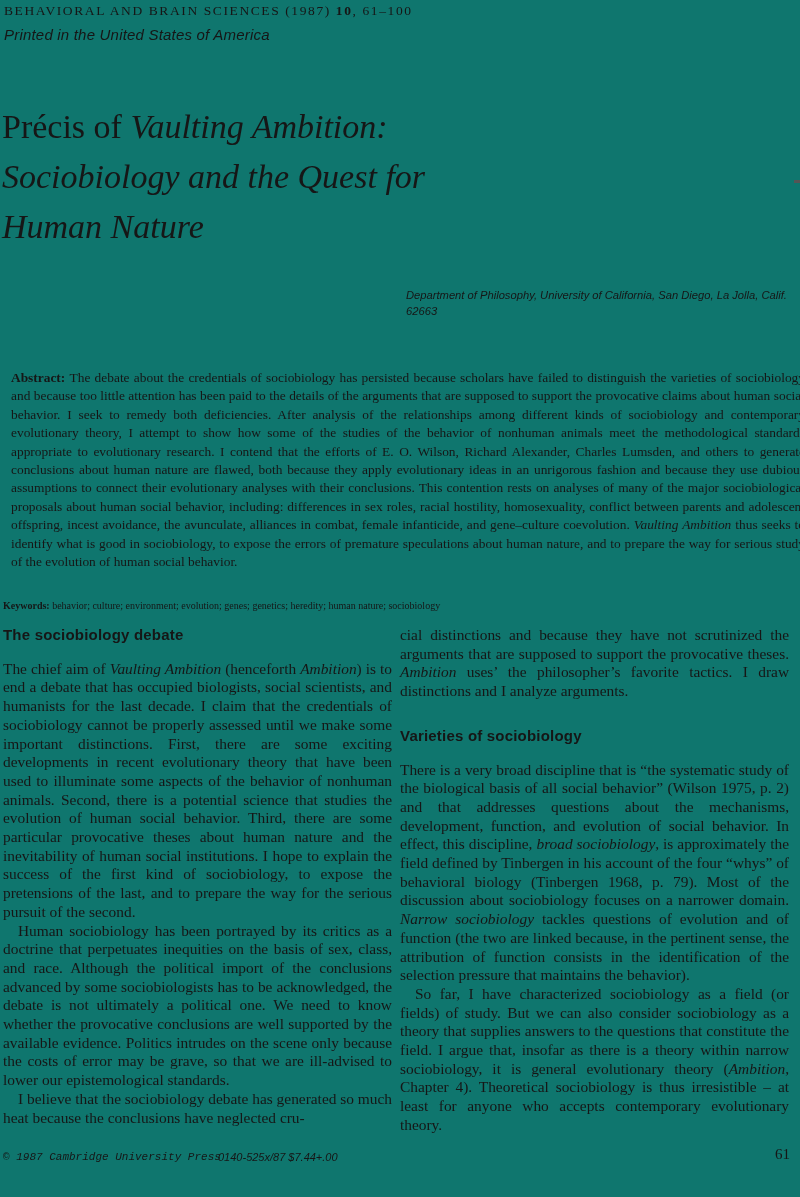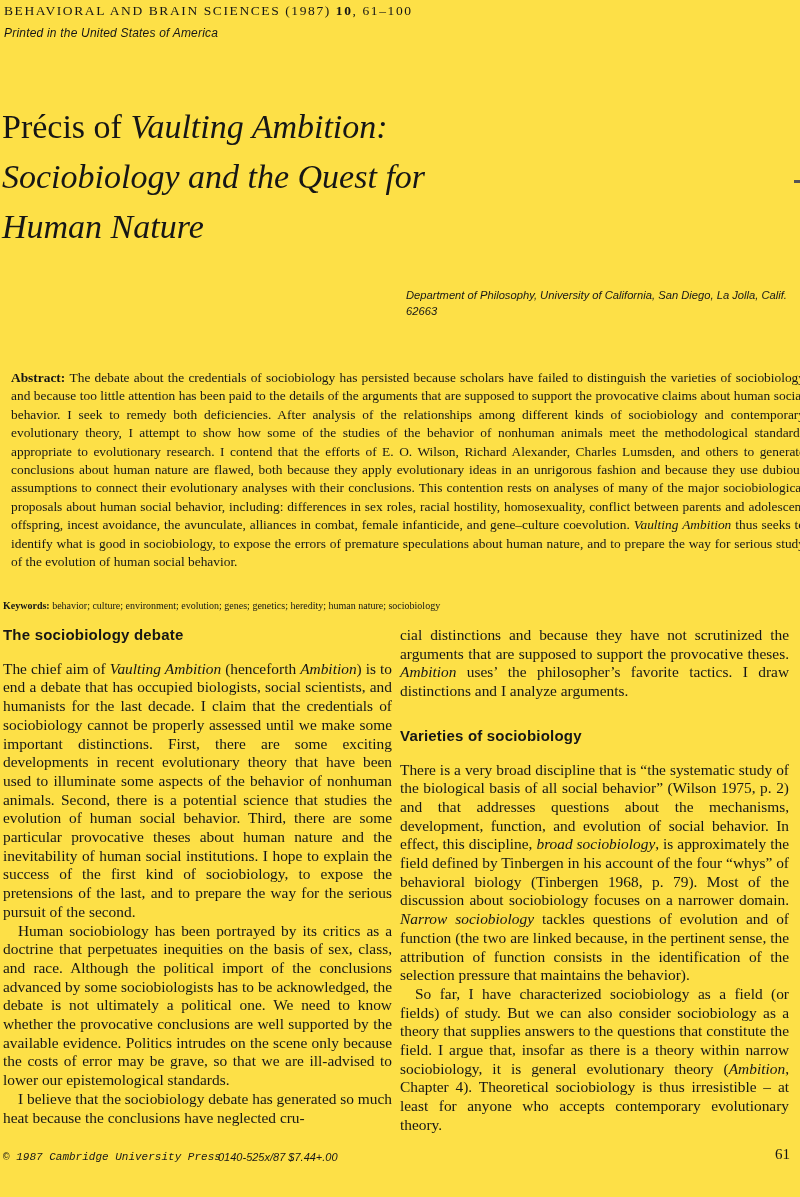--- a/index.html
+++ b/index.html
@@ -1,36 +1,36 @@
 <!DOCTYPE html>
 <html><head>
 <meta charset="utf-8">
 <style>
   html,body { margin:0; padding:0; background:#e8e8e8; }
   .page {
     position:relative;
     width:800px; height:1197px;
     margin:0 auto;
-    background:#fde047;
+    background:#0f766e;
     color:#161616;
     overflow:hidden;
   }
   .it { font-style:italic; }
   .bd { font-weight:bold; }
 
   
   .masthead { position:absolute; top:3px; left:4px; }
   .masthead-line1 {
     font-family:"Liberation Serif", serif;
     font-size:13.5px; letter-spacing:1.6px; white-space:nowrap;
   }
   .masthead-line2 {
     margin-top:7px;
     font-family:"Liberation Sans", sans-serif;
-    font-style:italic; font-size:12px; letter-spacing:0.2px;
+    font-style:italic; font-size:15px; letter-spacing:0.2px;
   }
 
   
   .article-title {
     position:absolute; top:102px; left:2px; width:505px;
     font-family:"Liberation Serif", serif;
     font-size:34px; line-height:50px; font-weight:400;
     margin:0;
   }
 

